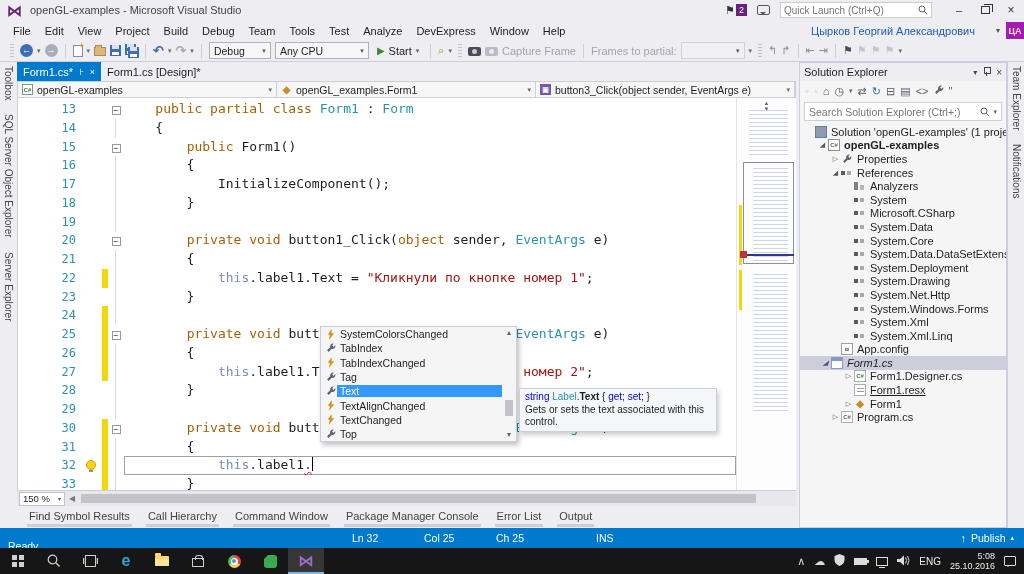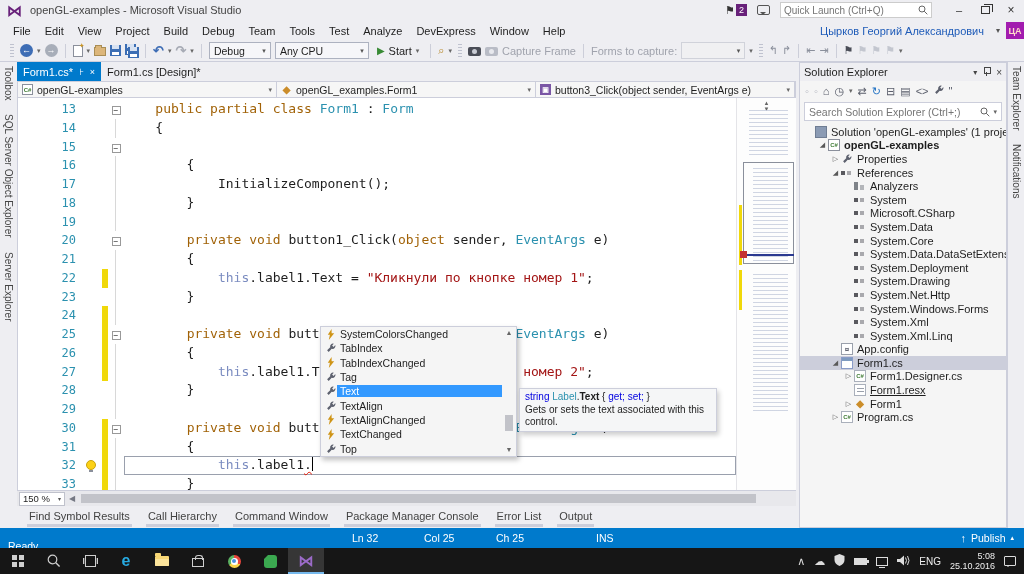--- a/index.html
+++ b/index.html
@@ -21,21 +21,21 @@
   .quick-launch input { flex:1; border:none; outline:none; font-size:10px; color:#777; font-family:inherit; background:transparent; min-width:0; }
   .winbtn { width:26px; height:18px; display:flex; align-items:center; justify-content:center; color:#333; font-size:11px; }
   .winbtn.close { font-size:12px; }
   .restore-glyph { width:9px; height:8px; border:1px solid #333; position:relative; background:#eeeef2; }
   .restore-glyph:before { content:""; position:absolute; left:2px; top:-3px; width:8px; height:7px; border:1px solid #333; border-bottom:none; border-left:none; }
 
   
   .menubar { height:19px; background:#eeeef2; display:flex; align-items:center; padding-left:6px; }
   .menu-item { padding:2px 7px; color:#1e1e1e; font-size:11px; }
   .menu-spacer { flex:1; }
-  .user-name { color:#1e5bb8; font-size:11px; margin-right:12px; }
+  .user-name { color:#1e5bb8; font-size:11px; margin-right:21px; }
   .user-caret { color:#555; font-size:8px; margin-right:6px; }
   .avatar { width:18px; height:17px; background:#a21caf; color:#ffd9c9; font-size:9px; font-weight:bold;
     display:flex; align-items:center; justify-content:center; }
 
   
   .toolbar { height:22px; background:#eeeef2; border-bottom:1px solid #cccedb; display:flex; align-items:center; padding-left:8px; gap:4px; }
   .tb-grip { width:4px; height:14px; background:repeating-linear-gradient(#bfc2cf 0 1px, transparent 1px 3px); margin:0 2px; }
   .tb-sep { width:1px; height:14px; background:#ccced9; margin:0 3px; }
   .tb-circle { width:13px; height:13px; border-radius:50%; color:#fff; font-size:9px; line-height:13px; text-align:center; }
   .tb-circle.back { background:#3e6db5; }
@@ -316,21 +316,21 @@
       <span class="tb-caret">▾</span>
     </span>
     <span class="tb-sep"></span>
     <span class="tb-dark-glyph" style="color:#b88a2e">⌕</span>
     <span class="tb-caret">▾</span>
     <span class="tb-grip"></span>
     <span class="tb-cam"></span>
     <span class="tb-cam dim"></span>
     <span class="tb-dim-label">Capture Frame</span>
     <span class="tb-sep"></span>
-    <span class="tb-dim-label">Forms to capture:</span>
+    <span class="tb-dim-label">Frames to partial:</span>
     <span class="combo frames">
       <span class="cval"></span>
       <span class="ccar">▾</span>
     </span>
     <span class="tb-caret">▾</span>
     <span class="tb-grip"></span>
     <span class="tb-gray-glyph">↰</span>
     <span class="tb-gray-glyph">↱</span>
     <span class="tb-sep"></span>
     <span class="tb-gray-glyph">⇤</span>
@@ -395,20 +395,21 @@
               <span class="fold">
                 <span class="guide"></span>
               </span>
               <span class="codetxt"><span>    {</span></span>
             </div>
             <div class="crow">
               <span class="ln">15</span>
               <span class="glyph"></span>
               <span class="chg"></span>
               <span class="fold"><span class="foldbox">−</span></span>
+              <span class="codetxt"><span>        </span><span class="c-k">public </span><span>Form1()</span></span>
             </div>
             <div class="crow">
               <span class="ln">16</span>
               <span class="glyph"></span>
               <span class="chg"></span>
               <span class="fold">
                 <span class="guide"></span>
               </span>
               <span class="codetxt"><span>        {</span></span>
             </div>
@@ -612,28 +613,20 @@
               <div class="is-item sel">
                 <span class="is-ico">
                   <svg width="10" height="10" viewBox="0 0 10 10">
                     <path d="M9.3 2.1A2.9 2.9 0 0 1 5.7 5.8L2.7 8.9 1.1 7.3 4.2 4.3A2.9 2.9 0 0 1 7.8.7L6.1 2.4 7.6 3.9Z" fill="#5d616e"></path>
                   </svg>
                 </span>
                 <span class="is-label">Text</span>
               </div>
               <div class="is-item">
                 <span class="is-ico">
-                  <svg width="10" height="10" viewBox="0 0 10 10">
-                    <path d="M9.3 2.1A2.9 2.9 0 0 1 5.7 5.8L2.7 8.9 1.1 7.3 4.2 4.3A2.9 2.9 0 0 1 7.8.7L6.1 2.4 7.6 3.9Z" fill="#5d616e"></path>
-                  </svg>
-                </span>
-                <span class="is-label">TextAlign</span>
-              </div>
-              <div class="is-item">
-                <span class="is-ico">
                   <svg width="8" height="11" viewBox="0 0 8 11">
                     <path d="M4.6 0 0.8 5.7h2.1L1.8 11 7.2 4.3H4.6Z" fill="#cf9416"></path>
                   </svg>
                 </span>
                 <span class="is-label">TextAlignChanged</span>
               </div>
               <div class="is-item">
                 <span class="is-ico">
                   <svg width="8" height="11" viewBox="0 0 8 11">
                     <path d="M4.6 0 0.8 5.7h2.1L1.8 11 7.2 4.3H4.6Z" fill="#cf9416"></path>
@@ -804,21 +797,21 @@
           <div class="trow" style="padding-left: 43px;">
             <span class="texp"></span>
             <span class="tico t-reference"></span>
             <span class="tlabel">System.Xml.Linq</span>
           </div>
           <div class="trow" style="padding-left: 30px;">
             <span class="texp"></span>
             <span class="tico t-config">¤</span>
             <span class="tlabel">App.config</span>
           </div>
-          <div class="trow sel" style="padding-left: 30px;">
+          <div class="trow sel" style="padding-left: 20px; font-style: italic;">
             <span class="texp">◢</span>
             <span class="tico t-form"></span>
             <span class="tlabel">Form1.cs</span>
           </div>
           <div class="trow" style="padding-left: 43px;">
             <span class="texp">▷</span>
             <span class="tico t-csfile">C#</span>
             <span class="tlabel">Form1.Designer.cs</span>
           </div>
           <div class="trow" style="padding-left: 43px; text-decoration: underline;">

